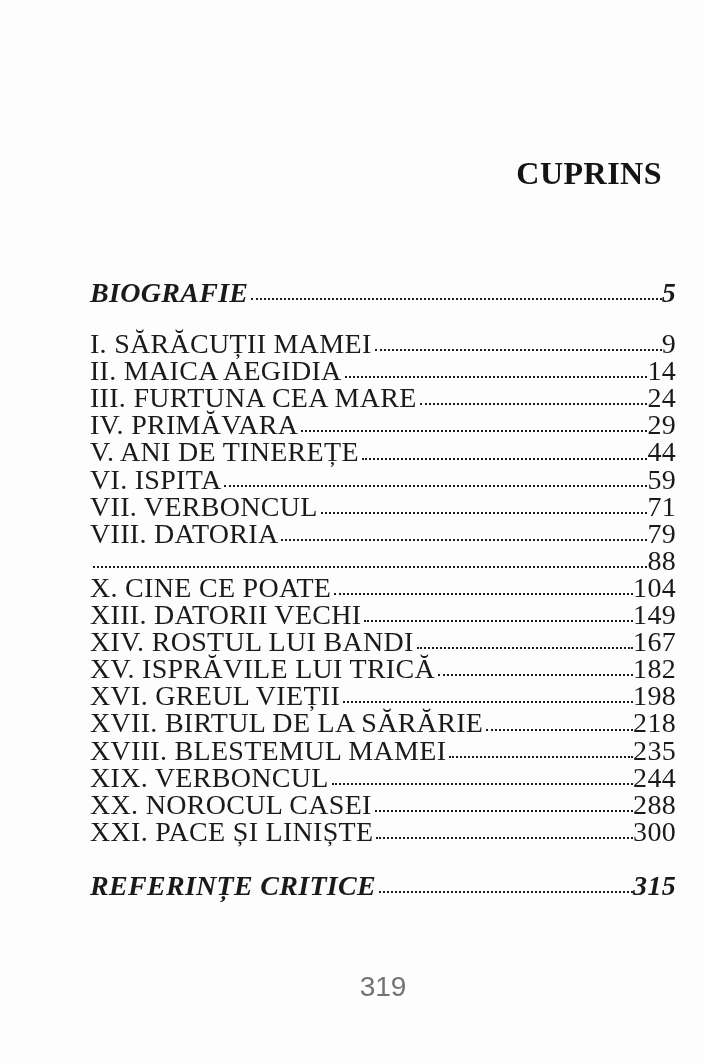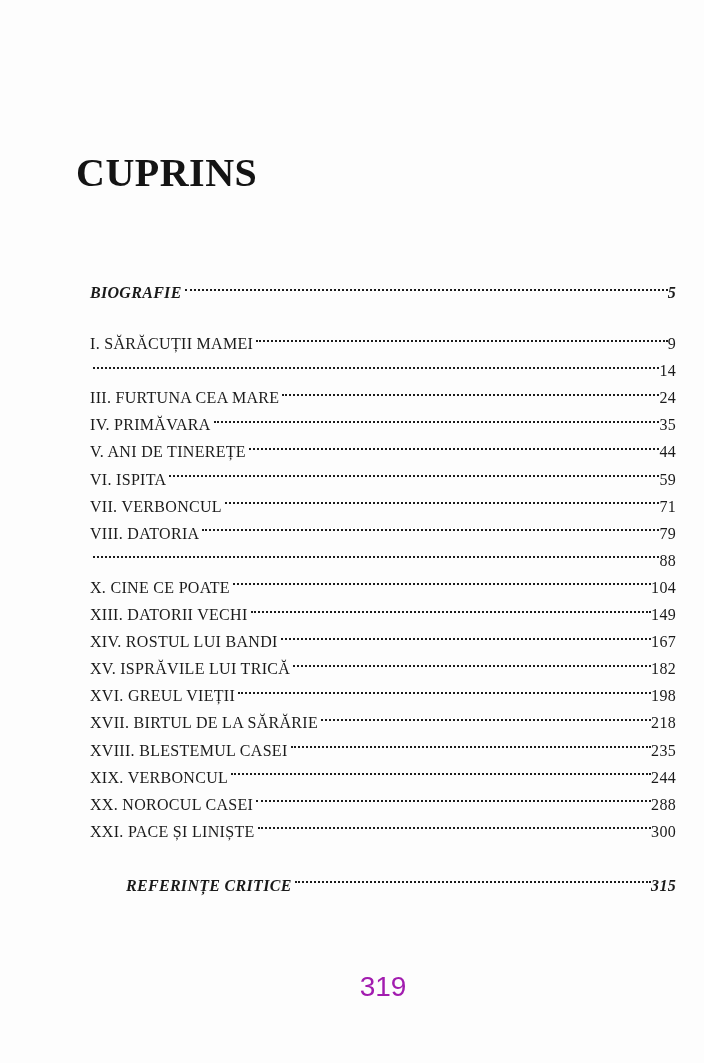--- a/index.html
+++ b/index.html
@@ -16,33 +16,33 @@
     font-family: "Liberation Serif", "DejaVu Serif", serif;
   }
   .page {
     box-sizing: border-box;
     width: 704px;
     height: 1063px;
     padding: 153px 28px 0 90px;
     position: relative;
   }
   .title {
-    font-size: 40px;
+    font-size: 32px;
     font-weight: bold;
-    text-align: left;
+    text-align: right;
     letter-spacing: 0.5px;
     line-height: 40px;
     margin: 0;
     transform: translateX(-14px);
     color: #141414;
   }
   .toc-row {
     display: flex;
-    align-items: center;
-    font-size: 16px;
+    align-items: flex-end;
+    font-size: 28px;
     line-height: 27.1px;
     height: 27.1px;
     letter-spacing: 0.3px;
     white-space: nowrap;
   }
   .toc-row .label {
     flex: 0 0 auto;
   }
   .toc-row .leader {
     flex: 1 1 auto;
@@ -58,29 +58,28 @@
     font-weight: bold;
     font-style: italic;
   }
   .entries {
     margin-top: 24px;
   }
   .back-row {
     margin-top: 27px;
     font-weight: bold;
     font-style: italic;
-    margin-left: 36px;
   }
   .folio {
     margin-top: 72px;
     text-align: center;
     font-family: "Liberation Sans", "DejaVu Sans", sans-serif;
     font-size: 28px;
     line-height: 32px;
-    color: #a21caf;
+    color: #737373;
   }
 </style>
 </head>
 <body>
 
 <div class="page">
 
   <h1 class="title">CUPRINS</h1>
 
   <div class="toc-row front-row">
@@ -89,32 +88,33 @@
     <span class="pagenum">5</span>
   </div>
 
   <div class="entries">
     <div class="toc-row">
       <span class="label">I. SĂRĂCUȚII MAMEI</span>
       <span class="leader"></span>
       <span class="pagenum">9</span>
     </div>
     <div class="toc-row">
+      <span class="label">II. MAICA AEGIDIA</span>
       <span class="leader"></span>
       <span class="pagenum">14</span>
     </div>
     <div class="toc-row">
       <span class="label">III. FURTUNA CEA MARE</span>
       <span class="leader"></span>
       <span class="pagenum">24</span>
     </div>
     <div class="toc-row">
       <span class="label">IV. PRIMĂVARA</span>
       <span class="leader"></span>
-      <span class="pagenum">35</span>
+      <span class="pagenum">29</span>
     </div>
     <div class="toc-row">
       <span class="label">V. ANI DE TINEREȚE</span>
       <span class="leader"></span>
       <span class="pagenum">44</span>
     </div>
     <div class="toc-row">
       <span class="label">VI. ISPITA</span>
       <span class="leader"></span>
       <span class="pagenum">59</span>
@@ -157,21 +157,21 @@
       <span class="label">XVI. GREUL VIEȚII</span>
       <span class="leader"></span>
       <span class="pagenum">198</span>
     </div>
     <div class="toc-row">
       <span class="label">XVII. BIRTUL DE LA SĂRĂRIE</span>
       <span class="leader"></span>
       <span class="pagenum">218</span>
     </div>
     <div class="toc-row">
-      <span class="label">XVIII. BLESTEMUL CASEI</span>
+      <span class="label">XVIII. BLESTEMUL MAMEI</span>
       <span class="leader"></span>
       <span class="pagenum">235</span>
     </div>
     <div class="toc-row">
       <span class="label">XIX. VERBONCUL</span>
       <span class="leader"></span>
       <span class="pagenum">244</span>
     </div>
     <div class="toc-row">
       <span class="label">XX. NOROCUL CASEI</span>

